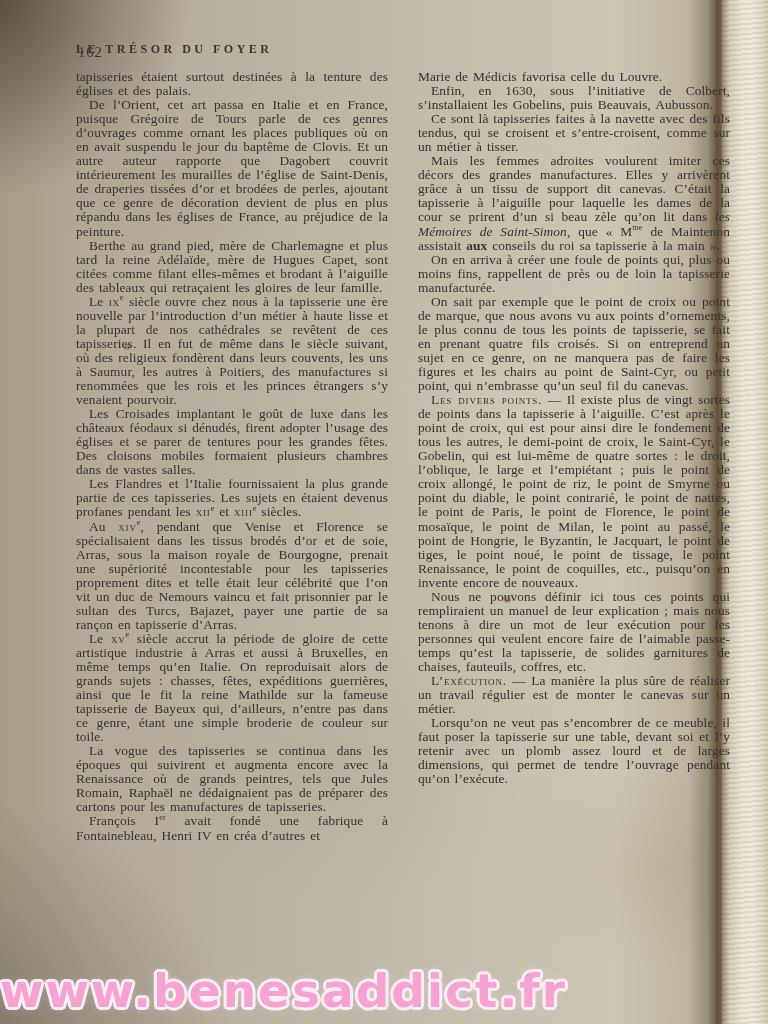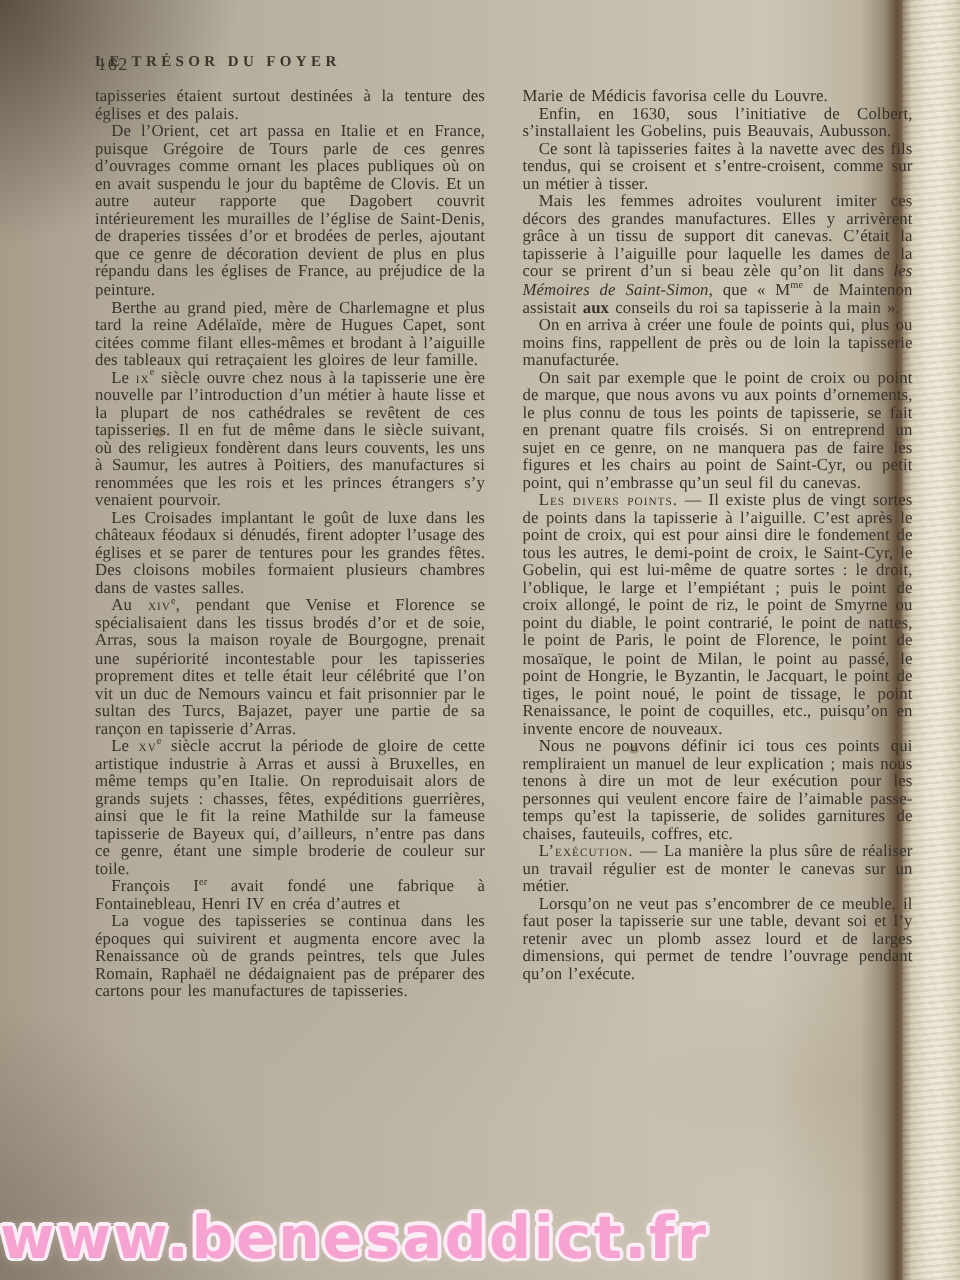--- a/index.html
+++ b/index.html
@@ -88,24 +88,25 @@
       <span class="pg-number">162</span>
       <span class="running-title">LE TRÉSOR DU FOYER</span>
     </div>
     <div class="cols">
       <div class="column">
           <p class="para"><span>tapisseries étaient surtout destinées à la tenture des églises et des palais.</span></p>
           <p class="para indent"><span>De l’Orient, cet art passa en Italie et en France, puisque Grégoire de Tours parle de ces genres d’ouvrages comme ornant les places publiques où on en avait suspendu le jour du baptême de Clovis. Et un autre auteur rapporte que Dagobert couvrit intérieurement les murailles de l’église de Saint-Denis, de draperies tissées d’or et brodées de perles, ajoutant que ce genre de décoration devient de plus en plus répandu dans les églises de France, au préjudice de la peinture.</span></p>
           <p class="para indent"><span>Berthe au grand pied, mère de Charlemagne et plus tard la reine Adélaïde, mère de Hugues Capet, sont citées comme filant elles-mêmes et brodant à l’aiguille des tableaux qui retraçaient les gloires de leur famille.</span></p>
           <p class="para indent"><span>Le </span><span class="seg-smallcaps">ix</span><span class="seg-sup">e</span><span> siècle ouvre chez nous à la tapisserie une ère nouvelle par l’introduction d’un métier à haute lisse et la plupart de nos cathédrales se revêtent de ces tapisseries. Il en fut de même dans le siècle suivant, où des religieux fondèrent dans leurs couvents, les uns à Saumur, les autres à Poitiers, des manufactures si renommées que les rois et les princes étrangers s’y venaient pourvoir.</span></p>
           <p class="para indent"><span>Les Croisades implantant le goût de luxe dans les châteaux féodaux si dénudés, firent adopter l’usage des églises et se parer de tentures pour les grandes fêtes. Des cloisons mobiles formaient plusieurs chambres dans de vastes salles.</span></p>
+          <p class="para indent"><span>Les Flandres et l’Italie fournissaient la plus grande partie de ces tapisseries. Les sujets en étaient devenus profanes pendant les </span><span class="seg-smallcaps">xii</span><span class="seg-sup">e</span><span> et </span><span class="seg-smallcaps">xiii</span><span class="seg-sup">e</span><span> siècles.</span></p>
           <p class="para indent"><span>Au </span><span class="seg-smallcaps">xiv</span><span class="seg-sup">e</span><span>, pendant que Venise et Florence se spécialisaient dans les tissus brodés d’or et de soie, Arras, sous la maison royale de Bourgogne, prenait une supériorité incontestable pour les tapisseries proprement dites et telle était leur célébrité que l’on vit un duc de Nemours vaincu et fait prisonnier par le sultan des Turcs, Bajazet, payer une partie de sa rançon en tapisserie d’Arras.</span></p>
           <p class="para indent"><span>Le </span><span class="seg-smallcaps">xv</span><span class="seg-sup">e</span><span> siècle accrut la période de gloire de cette artistique industrie à Arras et aussi à Bruxelles, en même temps qu’en Italie. On reproduisait alors de grands sujets : chasses, fêtes, expéditions guerrières, ainsi que le fit la reine Mathilde sur la fameuse tapisserie de Bayeux qui, d’ailleurs, n’entre pas dans ce genre, étant une simple broderie de couleur sur toile.</span></p>
+          <p class="para indent"><span>La vogue des tapisseries se continua dans les époques qui suivirent et augmenta encore avec la Renaissance où de grands peintres, tels que Jules Romain, Raphaël ne dédaignaient pas de préparer des cartons pour les manufactures de tapisseries.</span></p>
           <p class="para indent"><span>François I</span><span class="seg-sup">er</span><span> avait fondé une fabrique à Fontainebleau, Henri IV en créa d’autres et</span></p>
-          <p class="para indent"><span>La vogue des tapisseries se continua dans les époques qui suivirent et augmenta encore avec la Renaissance où de grands peintres, tels que Jules Romain, Raphaël ne dédaignaient pas de préparer des cartons pour les manufactures de tapisseries.</span></p>
         </div>
       <div class="column">
           <p class="para"><span>Marie de Médicis favorisa celle du Louvre.</span></p>
           <p class="para indent"><span>Enfin, en 1630, sous l’initiative de Colbert, s’installaient les Gobelins, puis Beauvais, Aubusson.</span></p>
           <p class="para indent"><span>Ce sont là tapisseries faites à la navette avec des fils tendus, qui se croisent et s’entre-croisent, comme sur un métier à tisser.</span></p>
           <p class="para indent"><span>Mais les femmes adroites voulurent imiter ces décors des grandes manufactures. Elles y arrivèrent grâce à un tissu de support dit canevas. C’était la tapisserie à l’aiguille pour laquelle les dames de la cour se prirent d’un si beau zèle qu’on lit dans </span><span class="seg-italic">les Mémoires de Saint-Simon</span><span>, que « M</span><span class="seg-sup">me</span><span> de Maintenon assistait </span><span class="seg-bold">aux</span><span> conseils du roi sa tapisserie à la main ».</span></p>
           <p class="para indent"><span>On en arriva à créer une foule de points qui, plus ou moins fins, rappellent de près ou de loin la tapisserie manufacturée.</span></p>
           <p class="para indent"><span>On sait par exemple que le point de croix ou point de marque, que nous avons vu aux points d’ornements, le plus connu de tous les points de tapisserie, se fait en prenant quatre fils croisés. Si on entreprend un sujet en ce genre, on ne manquera pas de faire les figures et les chairs au point de Saint-Cyr, ou petit point, qui n’embrasse qu’un seul fil du canevas.</span></p>
           <p class="para indent"><span class="seg-smallcaps">Les divers points.</span><span> — Il existe plus de vingt sortes de points dans la tapisserie à l’aiguille. C’est après le point de croix, qui est pour ainsi dire le fondement de tous les autres, le demi-point de croix, le Saint-Cyr, le Gobelin, qui est lui-même de quatre sortes : le droit, l’oblique, le large et l’empiétant ; puis le point de croix allongé, le point de riz, le point de Smyrne ou point du diable, le point contrarié, le point de nattes, le point de Paris, le point de Florence, le point de mosaïque, le point de Milan, le point au passé, le point de Hongrie, le Byzantin, le Jacquart, le point de tiges, le point noué, le point de tissage, le point Renaissance, le point de coquilles, etc., puisqu’on en invente encore de nouveaux.</span></p>
           <p class="para indent"><span>Nous ne pouvons définir ici tous ces points qui rempliraient un manuel de leur explication ; mais nous tenons à dire un mot de leur exécution pour les personnes qui veulent encore faire de l’aimable passe-temps qu’est la tapisserie, de solides garnitures de chaises, fauteuils, coffres, etc.</span></p>

